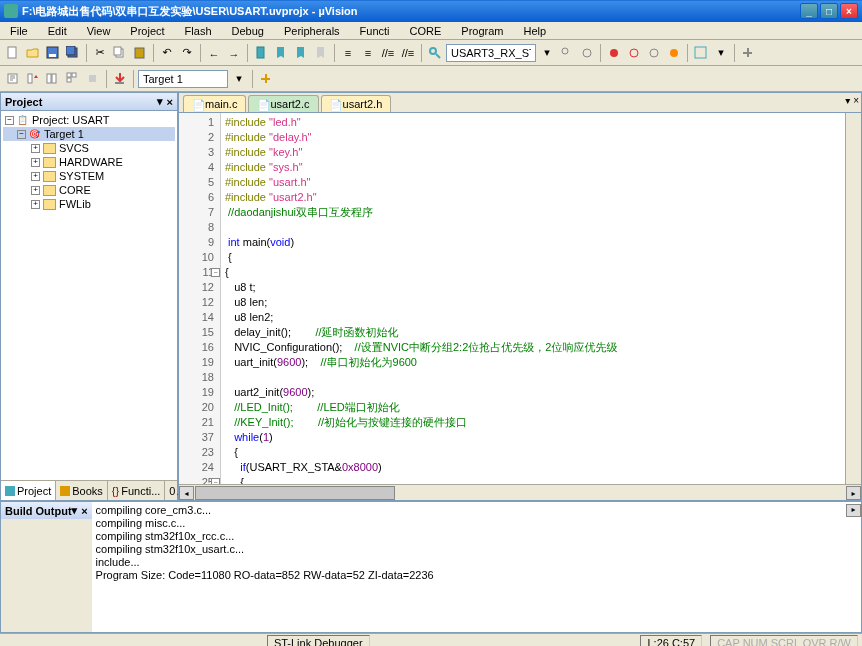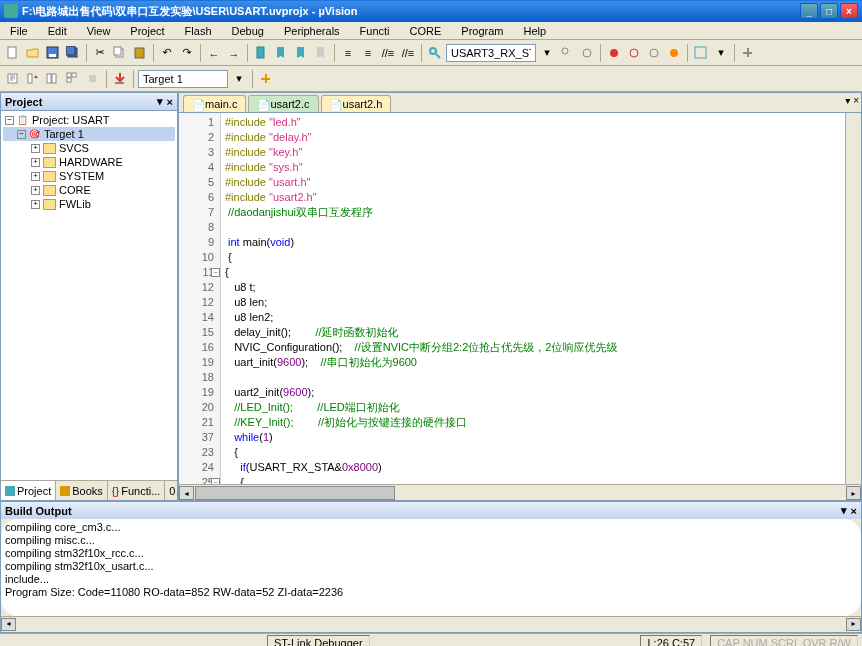--- a/index.html
+++ b/index.html
@@ -52,24 +52,24 @@
 .kw { color:#0000ff; }
 .pp { color:#808000; }
 .str { color:#d63384; }
 .cmt { color:#008000; }
 .num { color:#800080; }
 .editor-close { position:absolute; top:2px; right:2px; cursor:pointer; font-size:10px; }
 .scrollbar-h { height:16px; background:#ece9d8; border-top:1px solid #aca899; position:relative; }
 .scrollbar-h .thumb { position:absolute; left:16px; width:200px; height:14px; top:1px; background:#c8c8c8; border:1px solid #888; }
 .scrollbar-h .arr { width:15px; height:14px; position:absolute; top:1px; background:#ddd; border:1px solid #888; display:flex; align-items:center; justify-content:center; font-size:8px; }
 .scrollbar-h .arr.l { left:0; } .scrollbar-h .arr.r { right:0; }
-.build-output { height:132px; border:1px solid #7f9db9; display:flex; flex-direction:column; }
+.build-output { height:132px; border:1px solid #7f9db9; display:flex; }
 .build-header { height:17px; background:linear-gradient(#e6eefc,#c4d5ef); display:flex; align-items:center; padding:0 4px; font-weight:bold; }
 .build-header .close-icon { margin-left:auto; }
-.build-body { flex:1; background:#fff; padding:2px 4px; font-family:Consolas,monospace; font-size:11px; line-height:13px; overflow:auto;border-radius:17px; }
+.build-body { flex:1; background:#fff; padding:2px 4px; font-family:Consolas,monospace; font-size:11px; line-height:13px; overflow:auto; }
 .build-scroll { height:16px; background:#ece9d8; border-top:1px solid #aca899; position:relative; }
 .statusbar { height:18px; background:#ece9d8; border-top:1px solid #aca899; display:flex; align-items:center; padding:0 4px; gap:8px; font-size:10px; }
 .statusbar .cell { border:1px inset #ccc; padding:0 6px; height:15px; display:flex; align-items:center; }
 .statusbar .spacer { flex:1; }
 .ed-vscroll { width:16px; background:#ece9d8; border-left:1px solid #aca899; }
 </style>
 </head>
 <body>
 
 <div class="titlebar">

